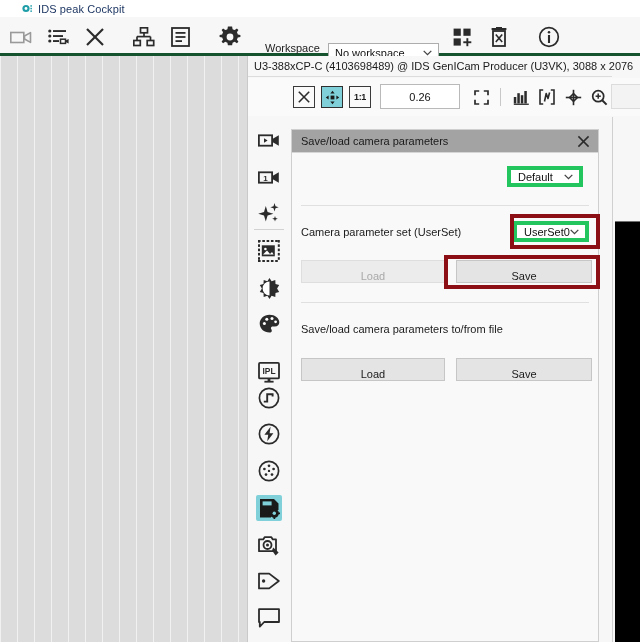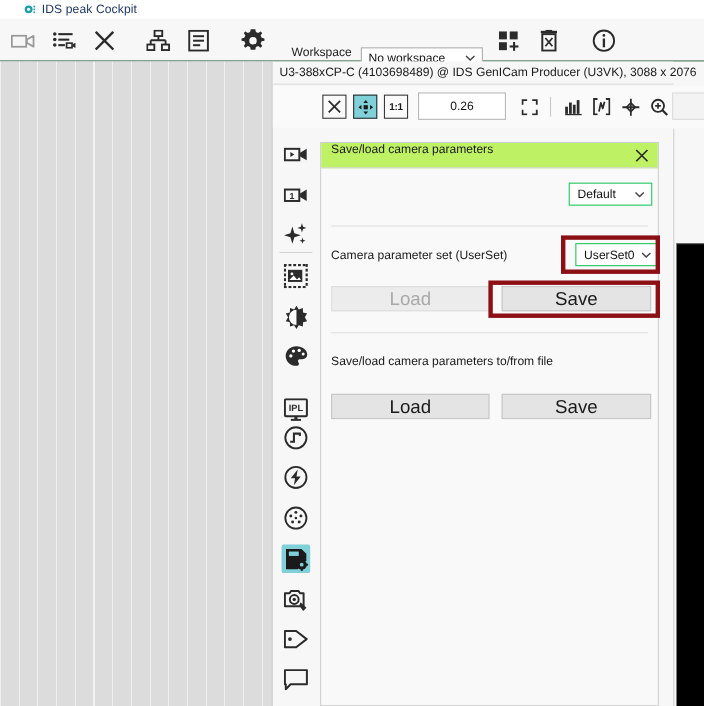--- a/index.html
+++ b/index.html
@@ -25,21 +25,21 @@
   .titlebar .app-icon { width:11px; height:11px; flex:0 0 auto; }
   .titlebar .app-title {
     font-size:11px; color:#1f3864; letter-spacing:0.1px;
     font-family:"Liberation Sans", sans-serif;
   }
 
   
   .maintoolbar {
     position:absolute; left:0; top:17px; width:640px; height:39px;
     background:#f7f7f7;
-    border-bottom:1px solid #14532d;
+    border-bottom:3px solid #14532d;
     box-sizing:border-box;
   }
   .tb-btn {
     position:absolute; top:8px; width:26px; height:24px;
     display:flex; align-items:center; justify-content:center;
     cursor:default;
   }
   .tb-label {
     position:absolute; font-size:11px; color:#222;
   }
@@ -137,56 +137,56 @@
 
   
   .dialog {
     position:absolute; left:291px; top:129px; width:308px; height:513px;
     background:#f9f9f9;
     border:1px solid #cfcfcf;
     box-sizing:border-box;
   }
   .dlg-header {
     position:absolute; left:0; top:0; width:306px; height:23px;
-    background:#bef264;
+    background:#a3a3a3;
     border-bottom:1px solid #d6d6d6;
     box-sizing:border-box;
-    display:flex; 
+    display:flex; align-items:center;
     padding-left:9px;
     font-size:11px; color:#1a1a1a;
   }
   .dlg-close {
     position:absolute; right:7px; top:4px; width:15px; height:15px;
     display:flex; align-items:center; justify-content:center;
     cursor:default;
   }
   .dlg-row-label {
     position:absolute; left:9px; font-size:11px; color:#1a1a1a;
   }
   .dlg-select {
     position:absolute;
     width:76px; height:21px;
     background:#ffffff;
-    border:1px solid #22c55e;
+    border:4px solid #22c55e;
     box-sizing:border-box;
     display:flex; align-items:center;
     padding-left:7px;
-    font-size:11px; color:#111;margin-left:10px;
+    font-size:11px; color:#111;
   }
   .dlg-select .chev { position:absolute; right:6px; top:50%; transform:translateY(-50%); }
   .dlg-hr {
     position:absolute; left:9px; width:288px; height:1px; background:#e0e0e0;
   }
   .dlg-btn {
     position:absolute; height:23px;
     background:#e4e4e4;
     border:1px solid #c6c6c6;
     box-sizing:border-box;
     display:flex; align-items:flex-end; justify-content:center;
-    font-size:17px; color:#1a1a1a;
+    font-size:11px; color:#1a1a1a;
   }
   .dlg-btn.disabled { color:#a9a9a9; background:#ececec; border-color:#dedede; }
   .dlg-section-title {
     position:absolute; left:9px; font-size:11px; color:#1a1a1a;
   }
 
   
   .annot {
     position:absolute;
     border:4px solid #8b0f14;

